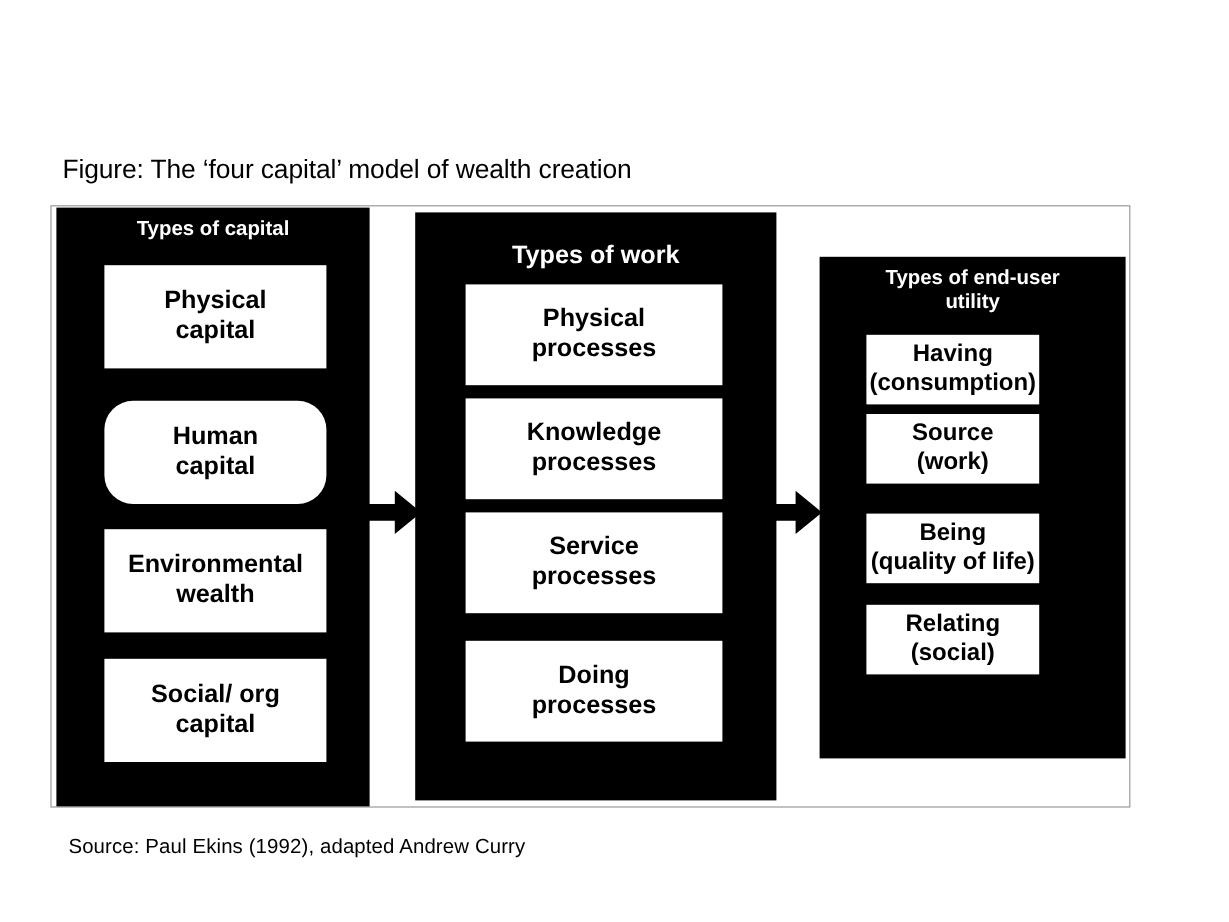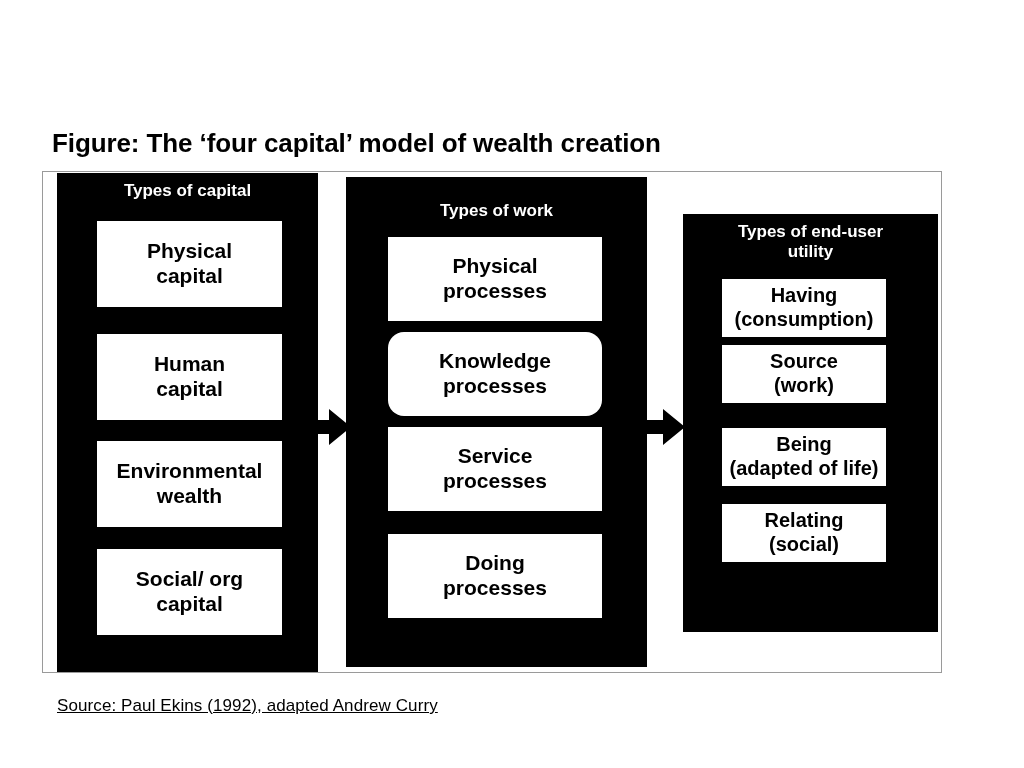--- a/index.html
+++ b/index.html
@@ -14,22 +14,22 @@
     overflow: hidden;
     font-family: "Liberation Sans", sans-serif;
     color: #000000;
   }
 
   
   #figure-title {
     position: absolute;
     left: 52px;
     top: 128px;
-    font-size: 26px;
-    font-weight: bold;
+    font-size: 22px;
+    font-weight: normal;
     letter-spacing: -0.1px;
     white-space: nowrap;
     color: #000;
   }
 
   
   #diagram-frame {
     position: absolute;
     left: 42px;
     top: 171px;
@@ -40,21 +40,21 @@
     background: #ffffff;
   }
 
   
   .panel {
     position: absolute;
     background: #000000;
     box-sizing: border-box;
   }
   #panel-capital {
-    left: 14px;
+    left: 4px;
     top: 1px;
     width: 261px;
     height: 499px;
   }
   #panel-work {
     left: 303px;
     top: 5px;
     width: 301px;
     height: 490px;
   }
@@ -69,21 +69,21 @@
     position: absolute;
     left: 0;
     right: 0;
     text-align: center;
     color: #ffffff;
     font-size: 17px;
     font-weight: bold;
     line-height: 1.18;
   }
   #panel-capital .panel-header { top: 8px; font-size: 17px; }
-  #panel-work .panel-header    { top: 24px; font-size: 17px; }
+  #panel-work .panel-header    { top: 24px; font-size: 21px; }
   #panel-utility .panel-header { top: 8px;  font-size: 17px; text-align: center; }
 
   
   .boxes {
     position: absolute;
     left: 0;
     right: 0;
   }
   .item-box {
     position: absolute;
@@ -100,41 +100,41 @@
 
   
   #panel-capital .item-box {
     left: 40px;
     width: 185px;
     height: 86px;
     font-size: 21px;
     font-weight: bold;
   }
   #panel-capital .item-box.i0 { top: 48px; }
-  #panel-capital .item-box.i1 { top: 161px; }
+  #panel-capital .item-box.i1 { top: 161px; border-radius: 24px; }
   #panel-capital .item-box.i2 { top: 268px; }
   #panel-capital .item-box.i3 { top: 376px; }
 
   
   #panel-work .item-box {
     left: 42px;
     width: 214px;
     height: 84px;
     font-size: 21px;
     font-weight: bold;
   }
   #panel-work .item-box.i0 { top: 60px; }
-  #panel-work .item-box.i1 { top: 155px; border-radius: 16px; }
+  #panel-work .item-box.i1 { top: 155px; }
   #panel-work .item-box.i2 { top: 250px; text-align: center; }
   #panel-work .item-box.i3 { top: 357px; }
 
   
   #panel-utility .item-box {
     left: 39px;
-    width: 164px;
+    width: 144px;
     height: 58px;
     font-size: 20px;
     font-weight: bold;
   }
   #panel-utility .item-box.i0 { top: 65px; }
   #panel-utility .item-box.i1 { top: 131px; }
   #panel-utility .item-box.i2 { top: 214px; }
   #panel-utility .item-box.i3 { top: 290px; }
 
   
@@ -149,21 +149,20 @@
   
   #source-caption {
     position: absolute;
     left: 57px;
     top: 696px;
     font-size: 17px;
     font-weight: normal;
     letter-spacing: 0.1px;
     white-space: nowrap;
     color: #000;
-    text-decoration: underline;
   }
 </style>
 </head>
 <body>
 
 <div id="figure-title">Figure: The ‘four capital’ model of wealth creation</div>
 
 <div id="diagram-frame">
 
   <div class="panel" id="panel-capital">
@@ -208,21 +207,21 @@
 
   <div class="panel" id="panel-utility">
     <div class="panel-header" style="white-space: pre-line;">Types of end-user
 utility</div>
     <div class="boxes">
       <div class="item-box i0">Having
 (consumption)</div>
       <div class="item-box i1">Source
 (work)</div>
       <div class="item-box i2">Being
-(adapted of life)</div>
+(quality of life)</div>
       <div class="item-box i3">Relating
 (social)</div>
     </div>
   </div>
 
 </div>
 
 <div id="source-caption">Source: Paul Ekins (1992), adapted Andrew Curry</div>
 
 </body></html>

